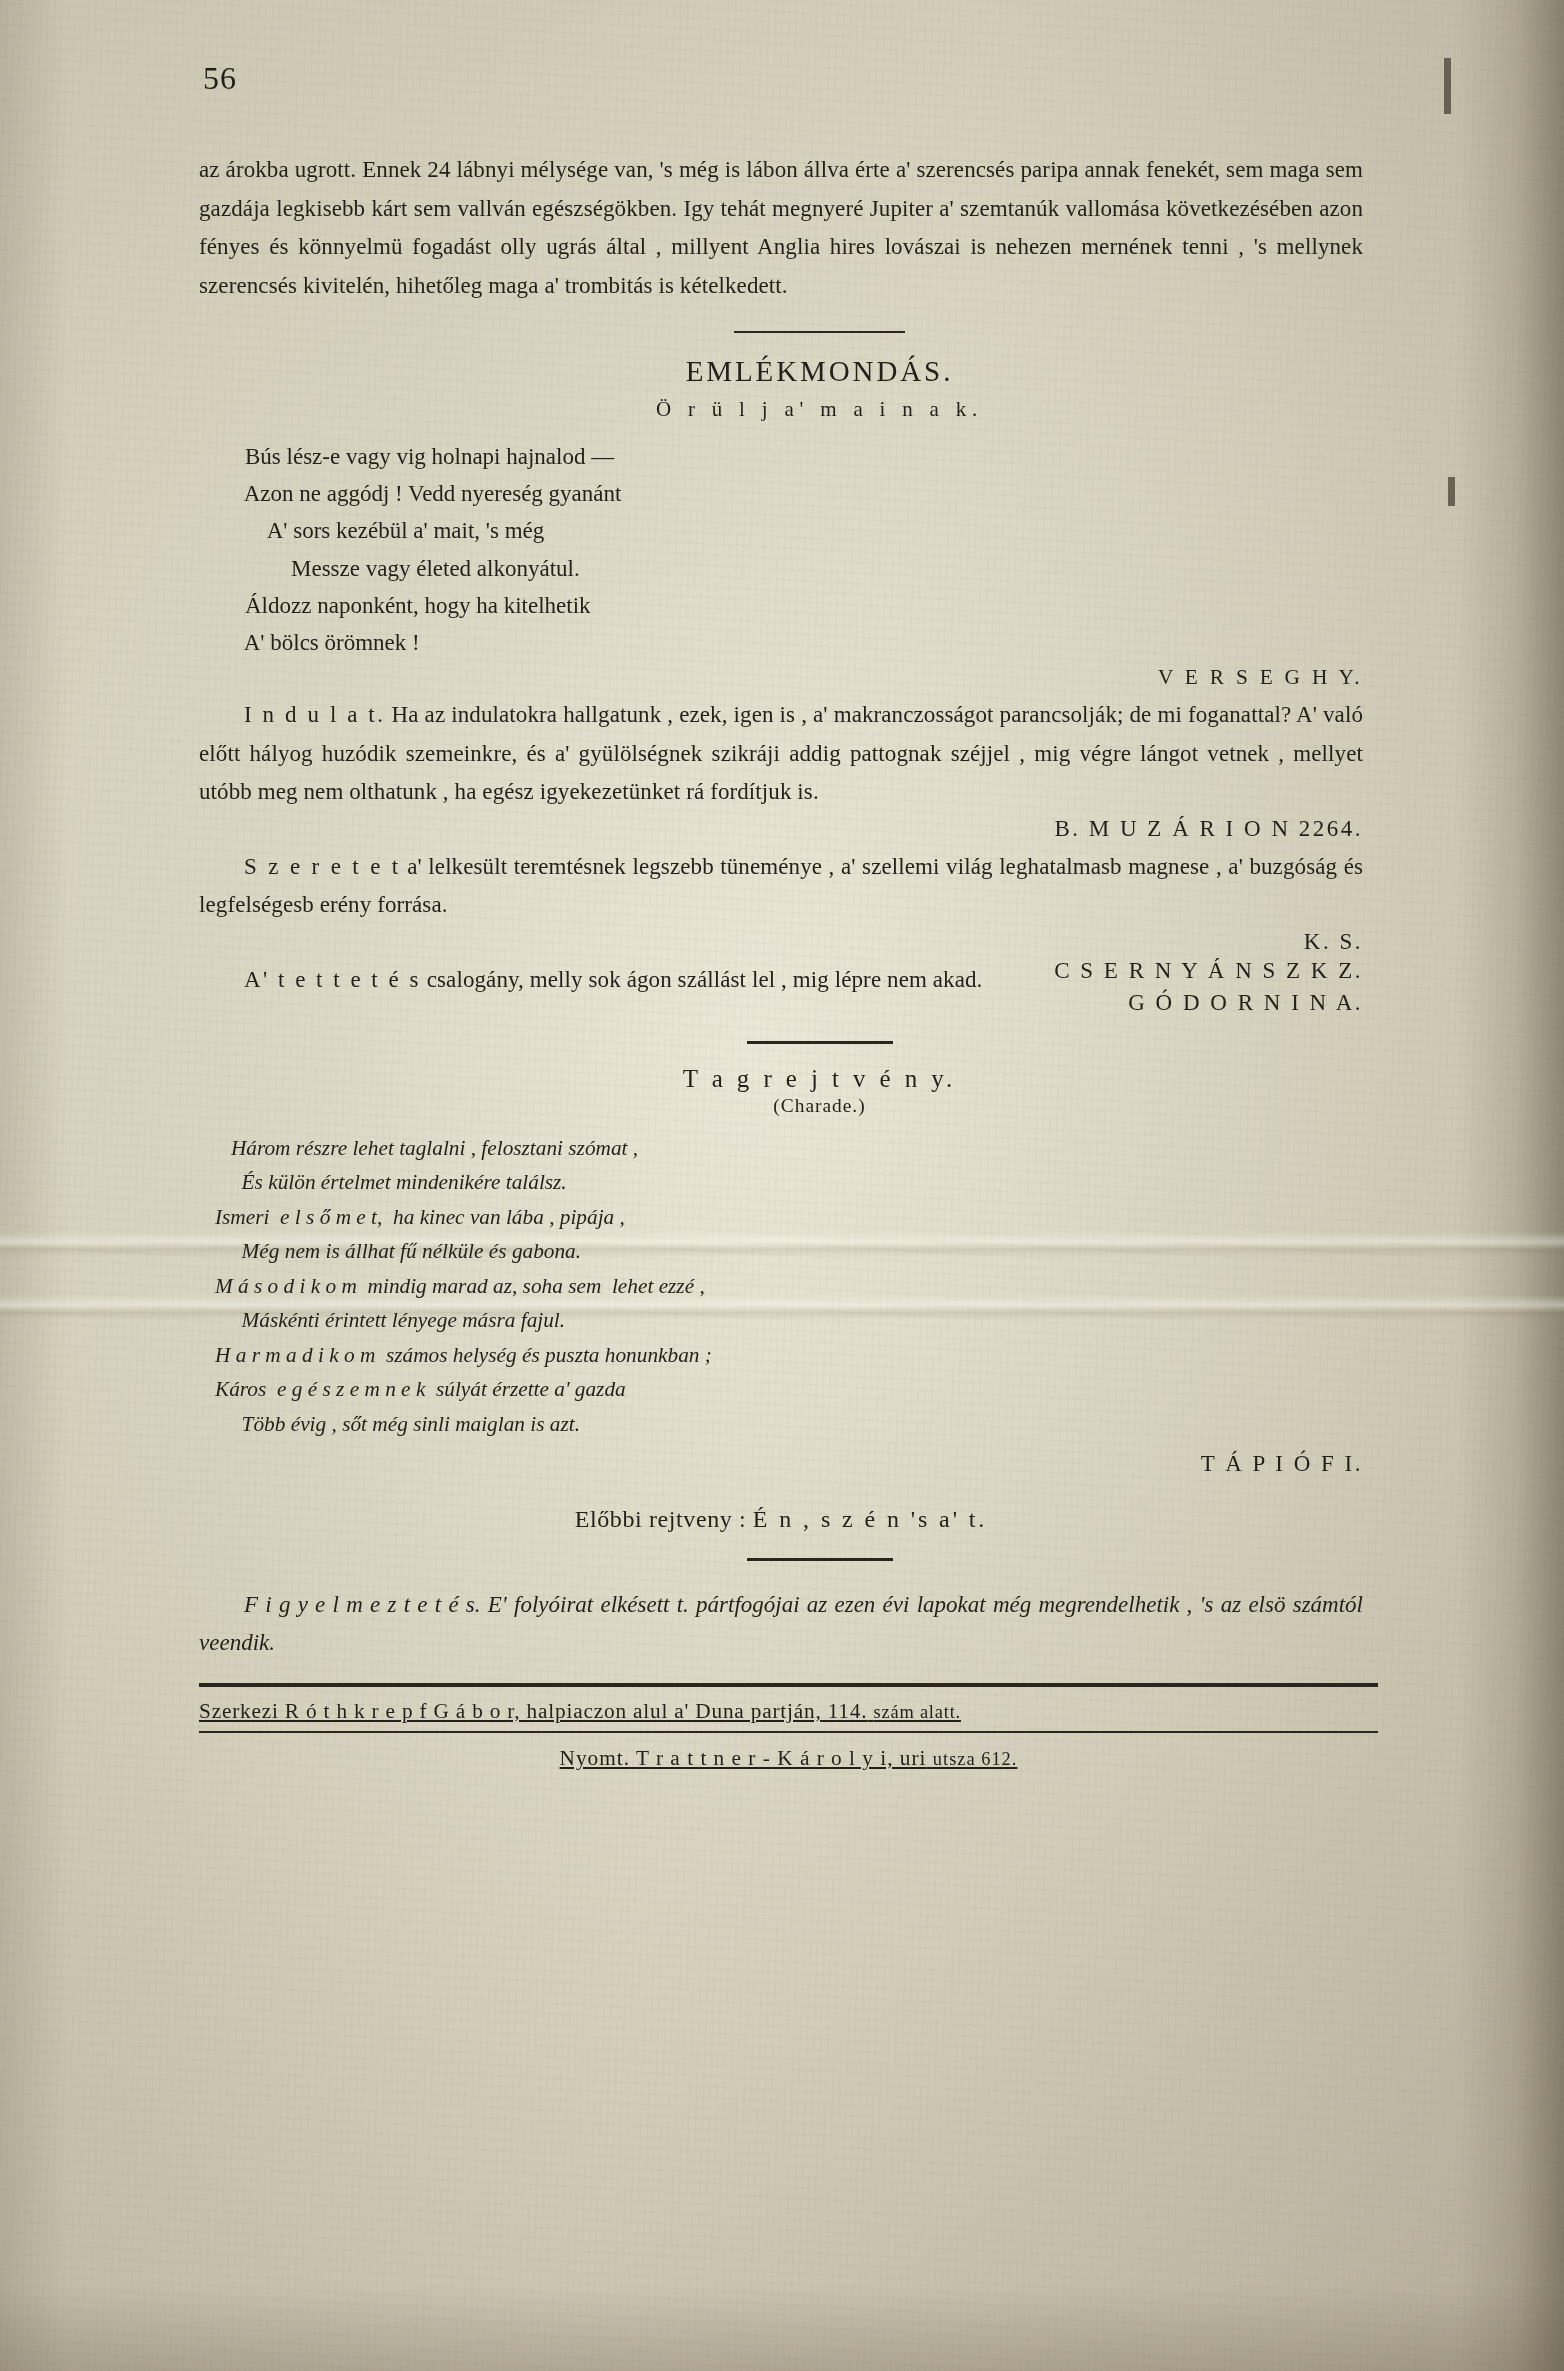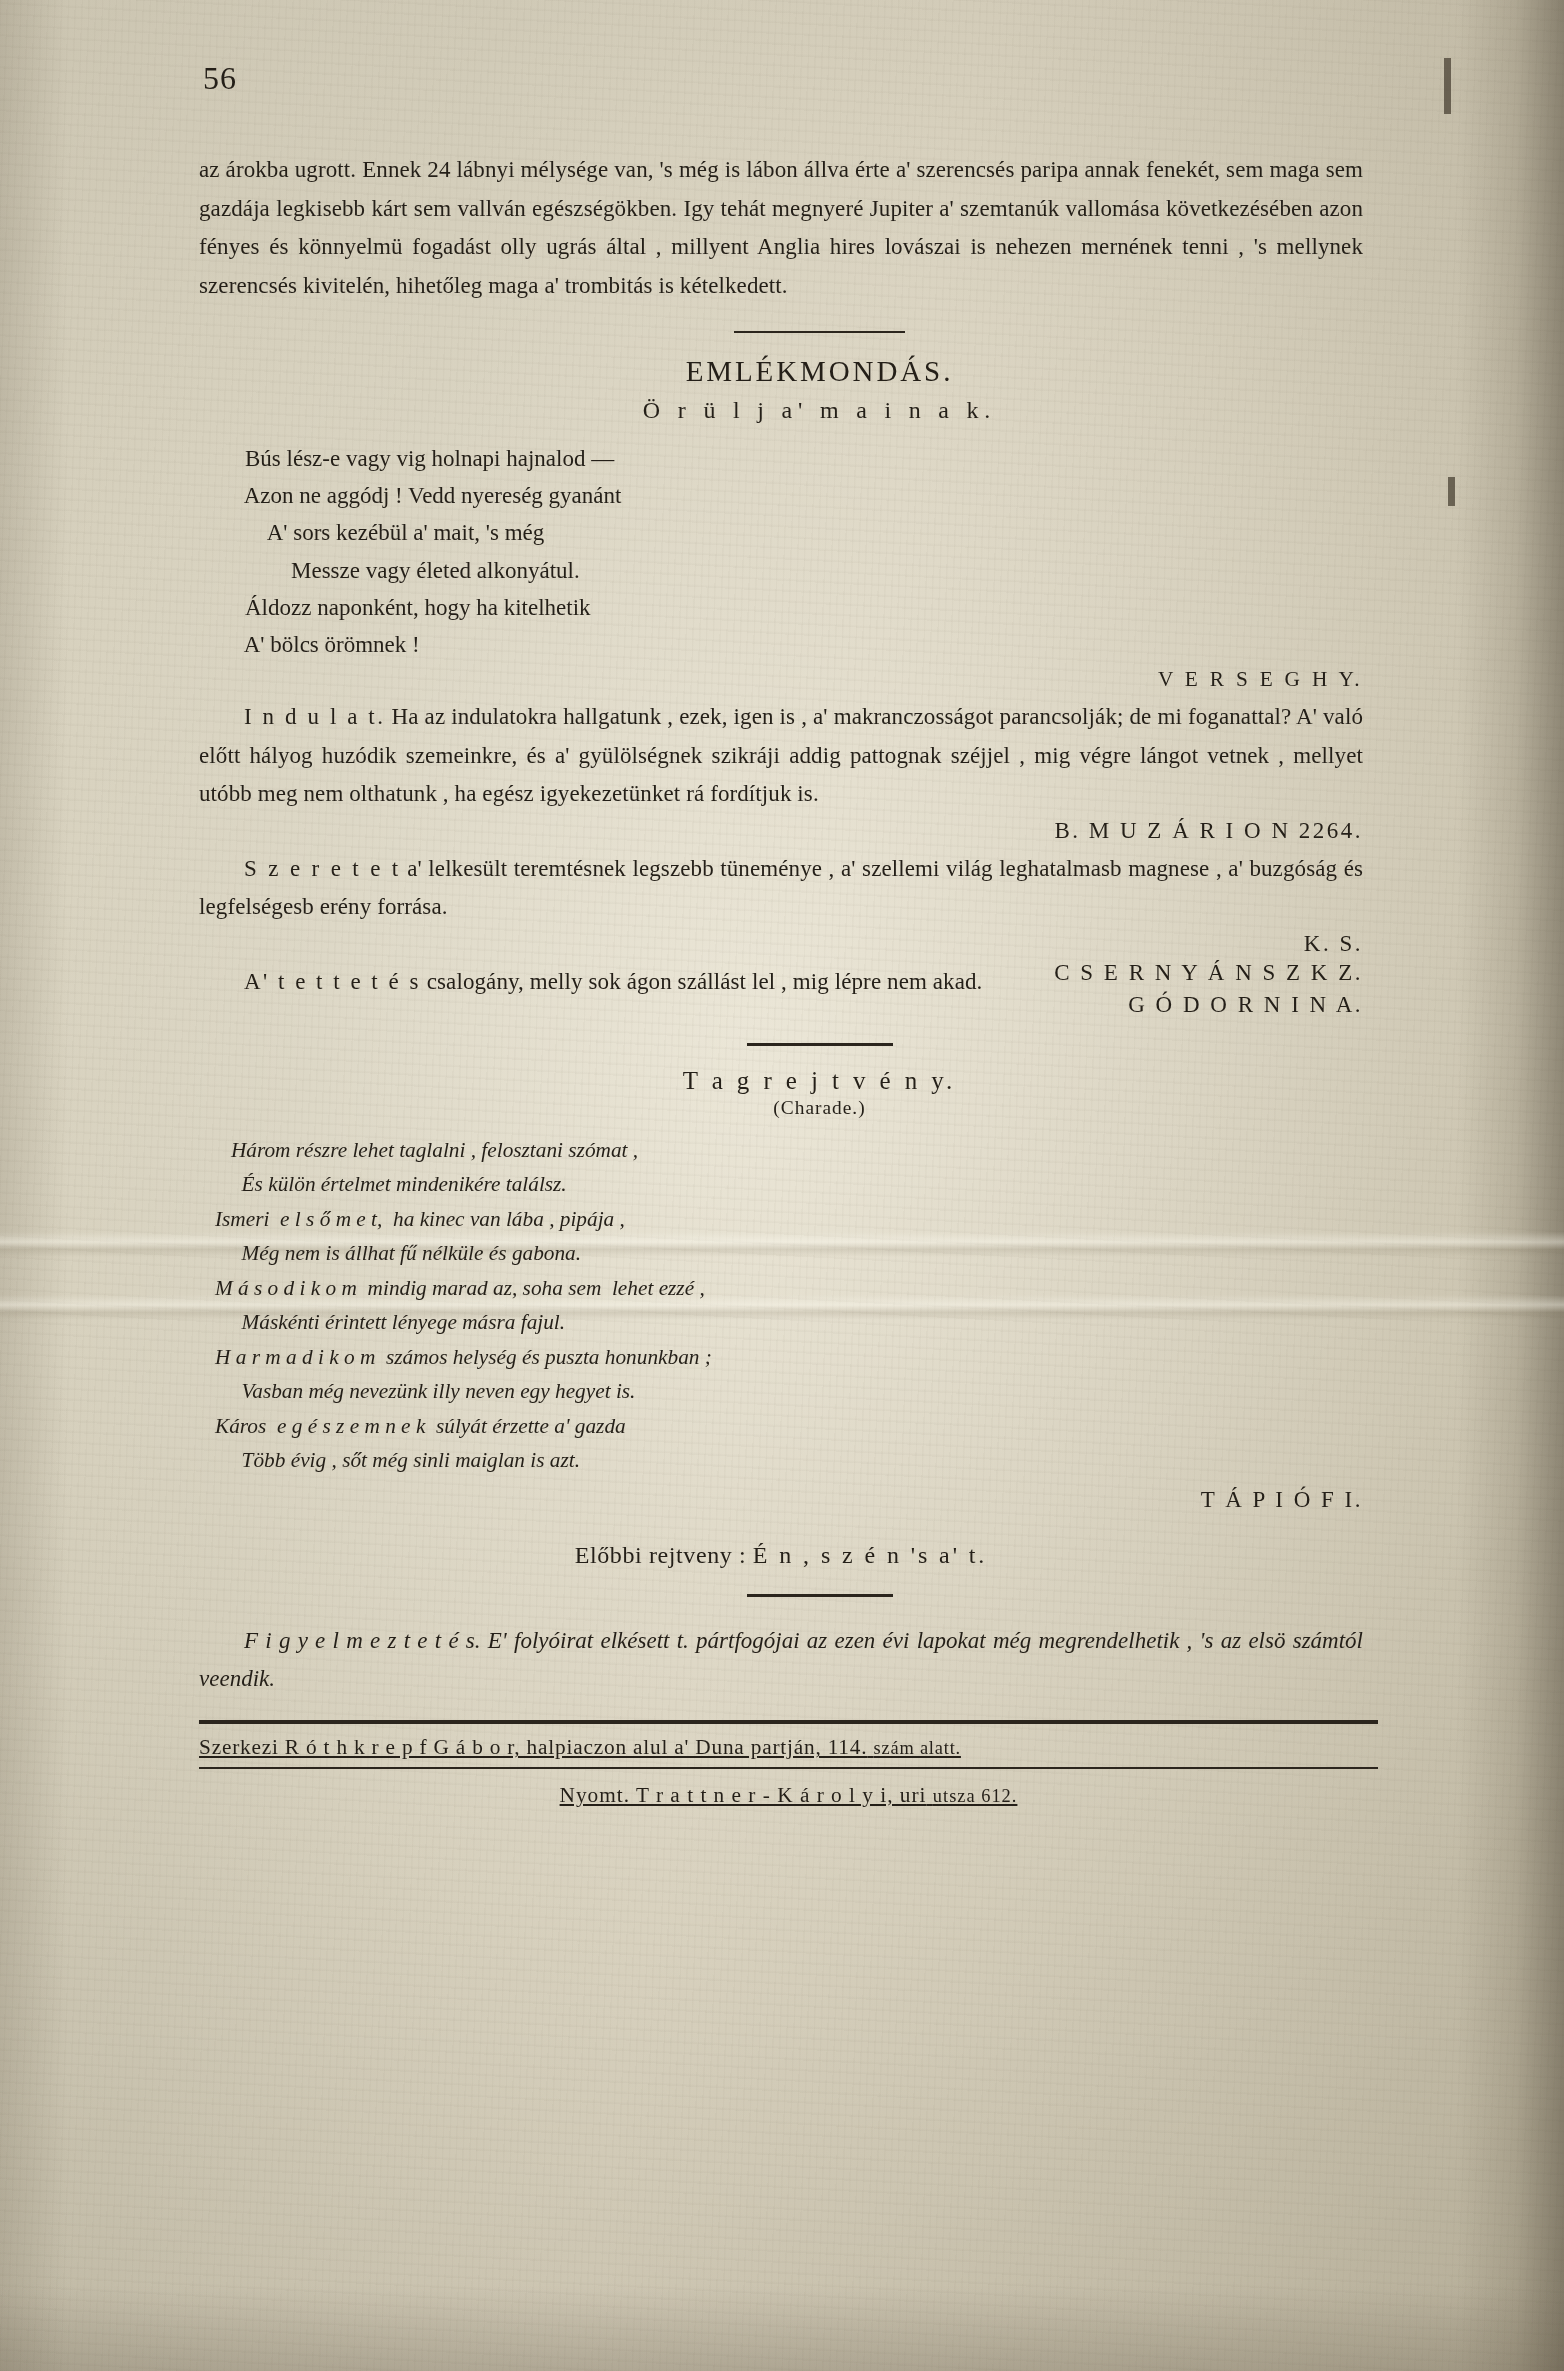--- a/index.html
+++ b/index.html
@@ -86,21 +86,21 @@
   .rule.short { width: 146px; }
   .center { text-align: left; text-decoration: underline; }
   h2.section-title {
     font-size: 29px;
     font-weight: normal;
     text-align: center;
     letter-spacing: 2.9px;
     margin: 21.3px 0 9.7px 0;
   }
   .poem-title {
-    font-size: 24px;
+    font-size: 21px;
     text-align: center;
     letter-spacing: 5.8px;
     margin-bottom: 15.5px;
   }
   .poem {
     font-size: 23px;
     line-height: 1.62;
     width: 1164px;
   }
   .poem .ln { display: block; white-space: pre; }
@@ -230,21 +230,20 @@
   <div class="riddle-sub">(Charade.)</div>
 
   <div class="riddle">
     <span class="ln">      Három részre lehet taglalni , felosztani szómat ,</span>
     <span class="ln">        És külön értelmet mindenikére találsz.</span>
     <span class="ln">   Ismeri  e l s ő m e t,  ha kinec van lába , pipája ,</span>
     <span class="ln">        Még nem is állhat fű nélküle és gabona.</span>
     <span class="ln">   M á s o d i k o m  mindig marad az, soha sem  lehet ezzé ,</span>
     <span class="ln">        Máskénti érintett lényege másra fajul.</span>
     <span class="ln">   H a r m a d i k o m  számos helység és puszta honunkban ;</span>
-    <span class="ln">        Vasban még nevezünk illy neven egy hegyet is.</span>
     <span class="ln">   Káros  e g é s z e m n e k  súlyát érzette a' gazda</span>
     <span class="ln">        Több évig , sőt még sinli maiglan is azt.</span>
   </div>
   <div class="attrib big" style="margin-top:9.7px;">T Á P I Ó F I.</div>
 
   <div class="prev-answer" style="width:1164px;"><span>Előbbi rejtveny :</span> <span class="sp">É n ,   s z é n 's a' t.</span></div>
 
   <div class="rule short"></div>
 
   <div class="notice"><span style="padding-left:45px;">F i g y e l m e z t e t é s.</span><span> E' folyóirat elkésett t. pártfogójai az ezen évi lapokat még megrendelhetik , 's az elsö számtól veendik.</span></div>

